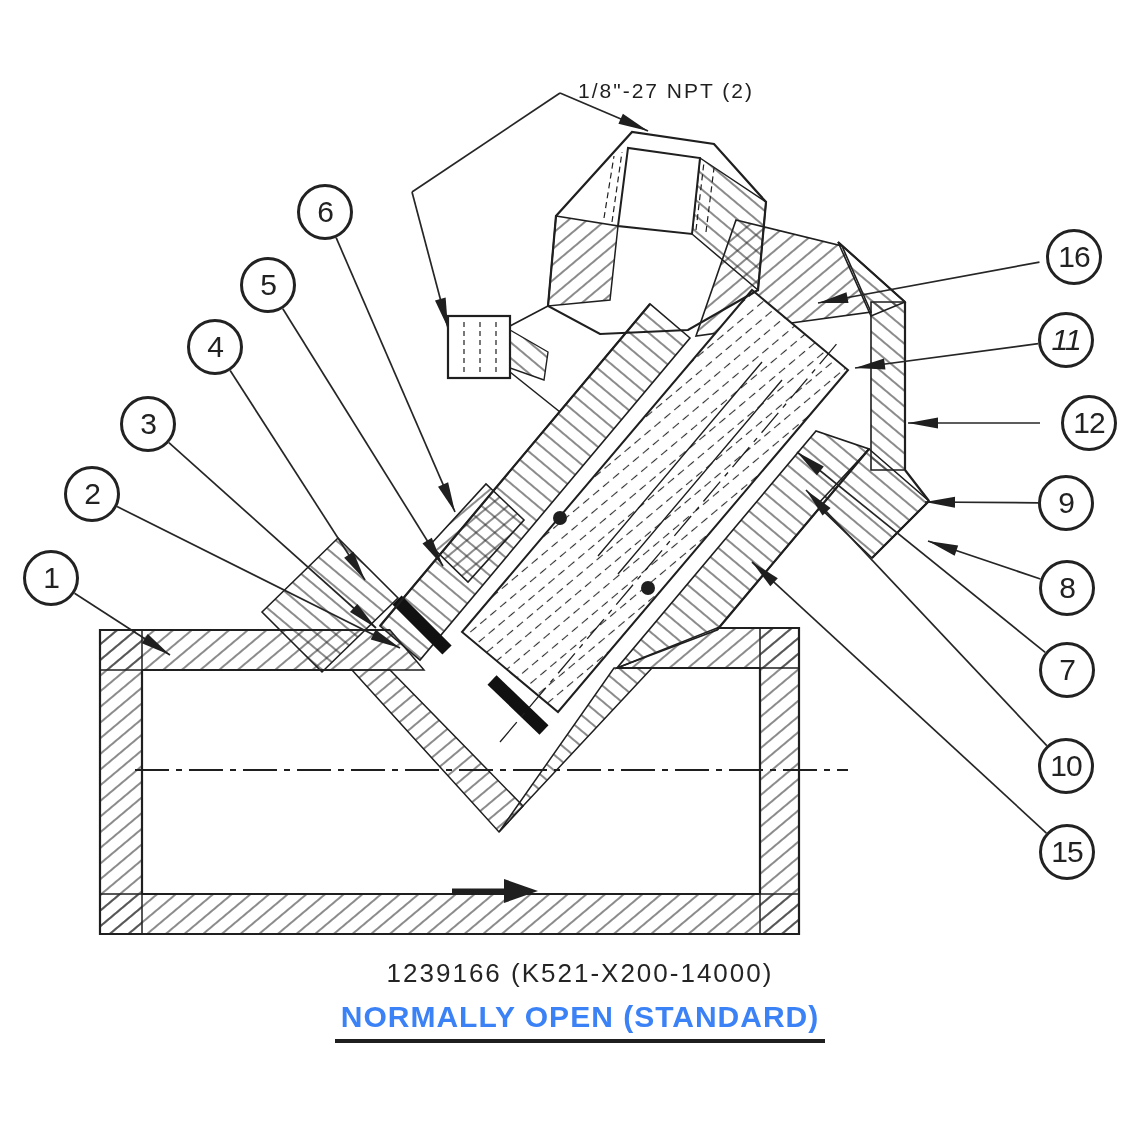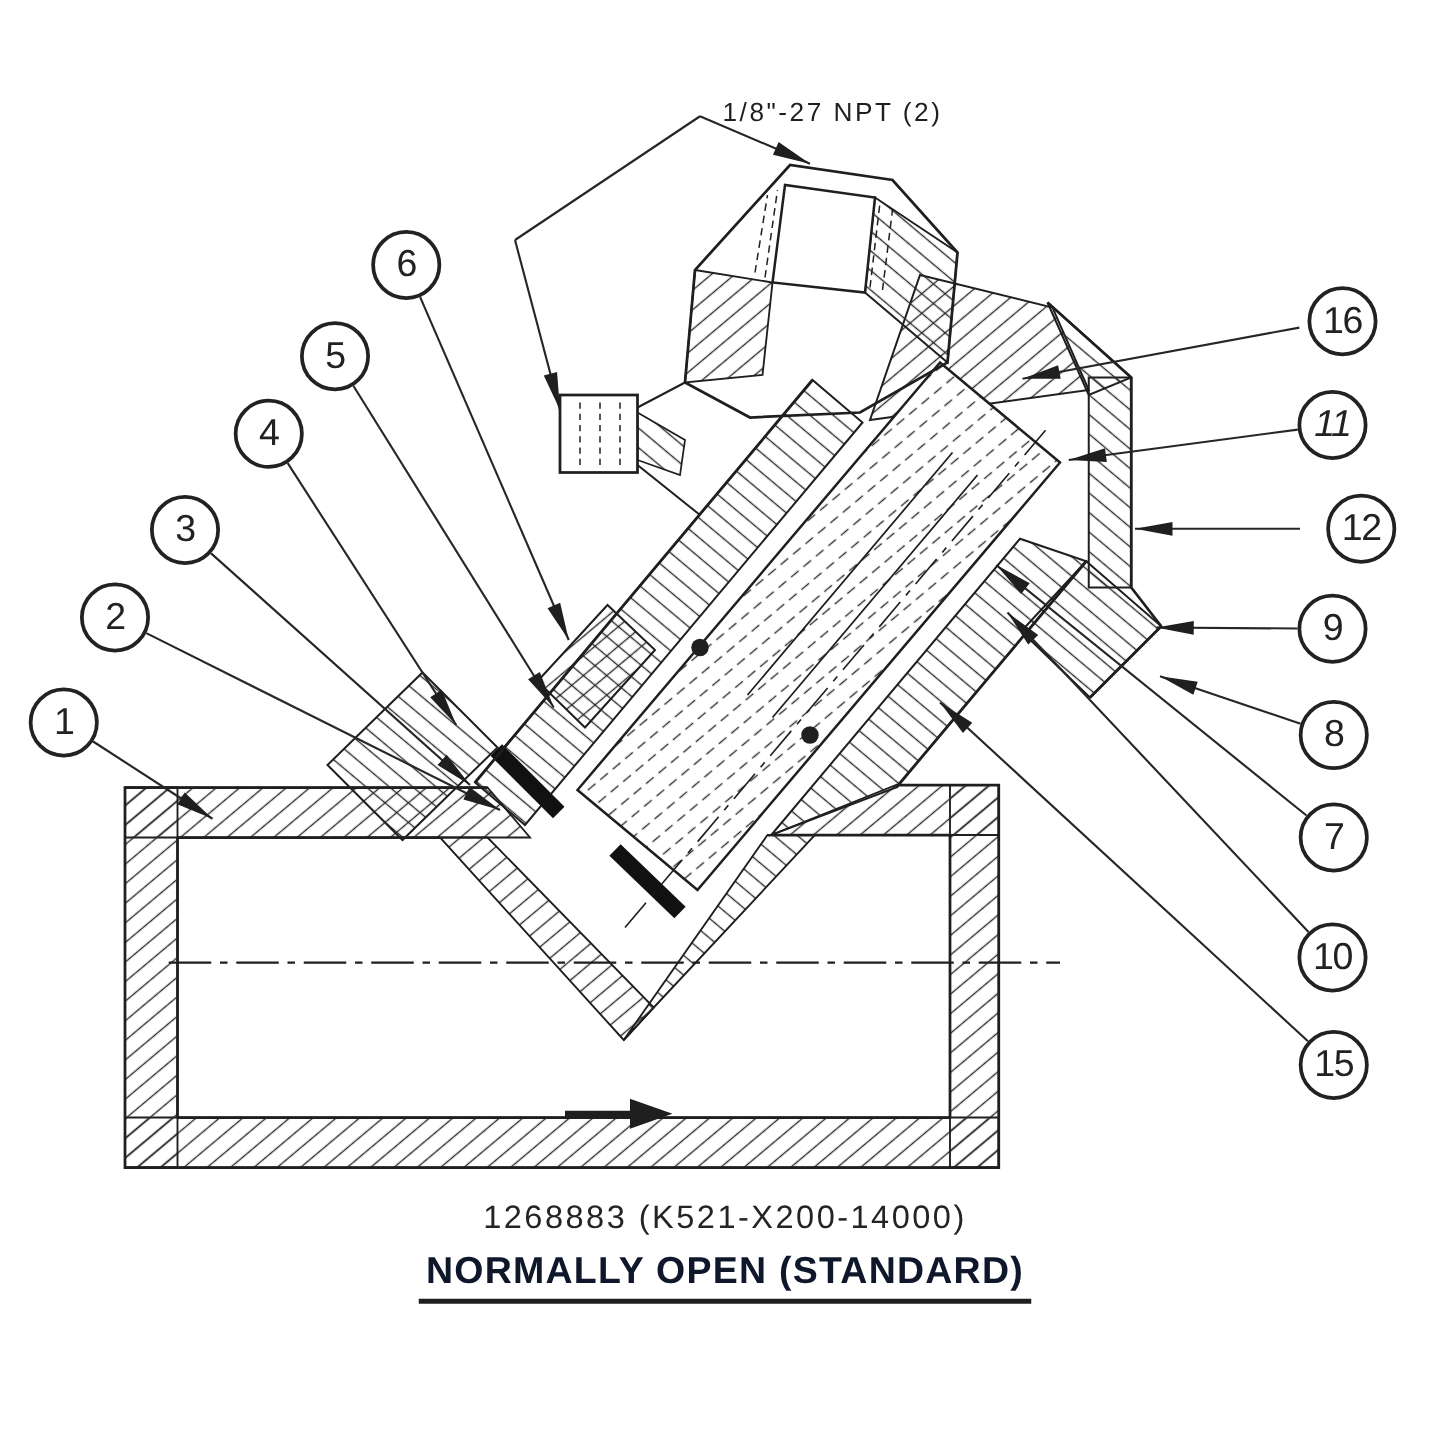--- a/index.html
+++ b/index.html
@@ -20,21 +20,21 @@
   }
   .part-number{
     position:absolute;left:280px;top:958px;width:600px;text-align:center;
     font-size:26px;letter-spacing:2px;white-space:nowrap;color:#242424;
   }
   .drawing-title{
     position:absolute;left:260px;top:1000px;width:640px;text-align:center;white-space:nowrap;
   }
   .drawing-title span{
     display:inline-block;font-size:30px;font-weight:bold;letter-spacing:1px;
-    border-bottom:4px solid #1f1f1f;padding:0 6px 5px 6px;color:#0f172a;
+    border-bottom:4px solid #1f1f1f;padding:0 6px 5px 6px;color:#3b82f6;
   }
 </style>
 </head>
 <body>
 
 <div class="canvas">
 
   <svg class="drawing" width="1146" height="1146" viewBox="0 0 1146 1146">
     <defs>
       <pattern id="hA" width="12" height="12" patternUnits="userSpaceOnUse" patternTransform="rotate(-50)">
@@ -171,19 +171,19 @@
       <div class="balloon" style="left: 1061px; top: 395px;">12</div>
       <div class="balloon" style="left: 1038px; top: 475px;">9</div>
       <div class="balloon" style="left: 1039px; top: 560px;">8</div>
       <div class="balloon" style="left: 1039px; top: 642px;">7</div>
       <div class="balloon" style="left: 1038px; top: 738px;">10</div>
       <div class="balloon" style="left: 1039px; top: 824px;">15</div>
     </div>
 
   <div class="port-note">1/8"-27 NPT (2)</div>
 
-  <div class="part-number">1268883  (K521-X200-14000)</div>
+  <div class="part-number">1239166  (K521-X200-14000)</div>
 
   <div class="drawing-title">
     <span>NORMALLY OPEN  (STANDARD)</span>
   </div>
 
 </div>
 
 </body></html>

